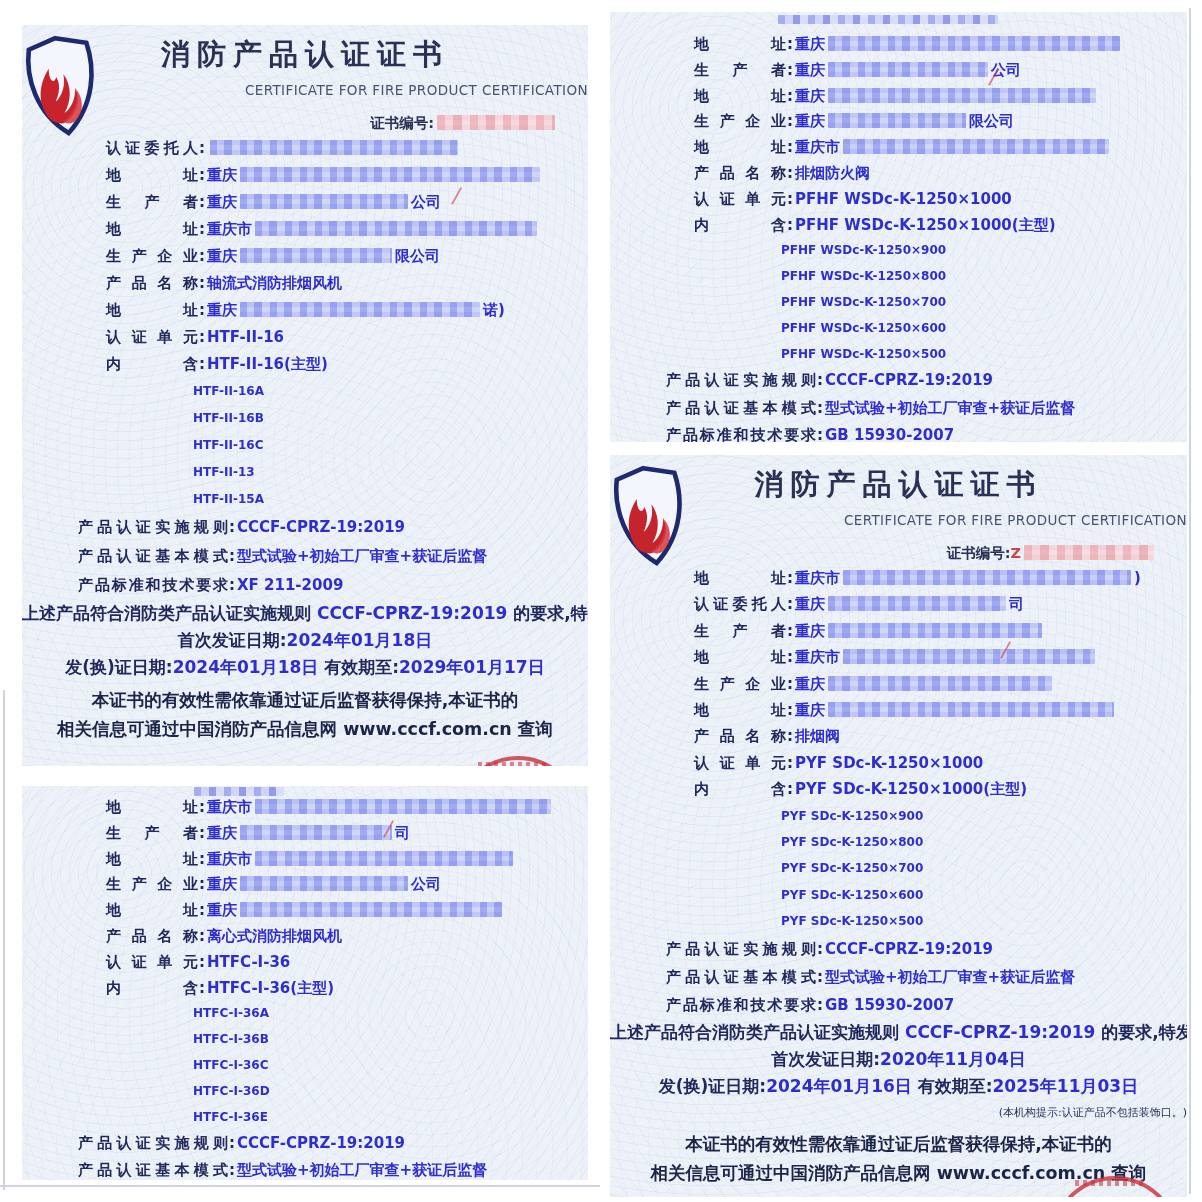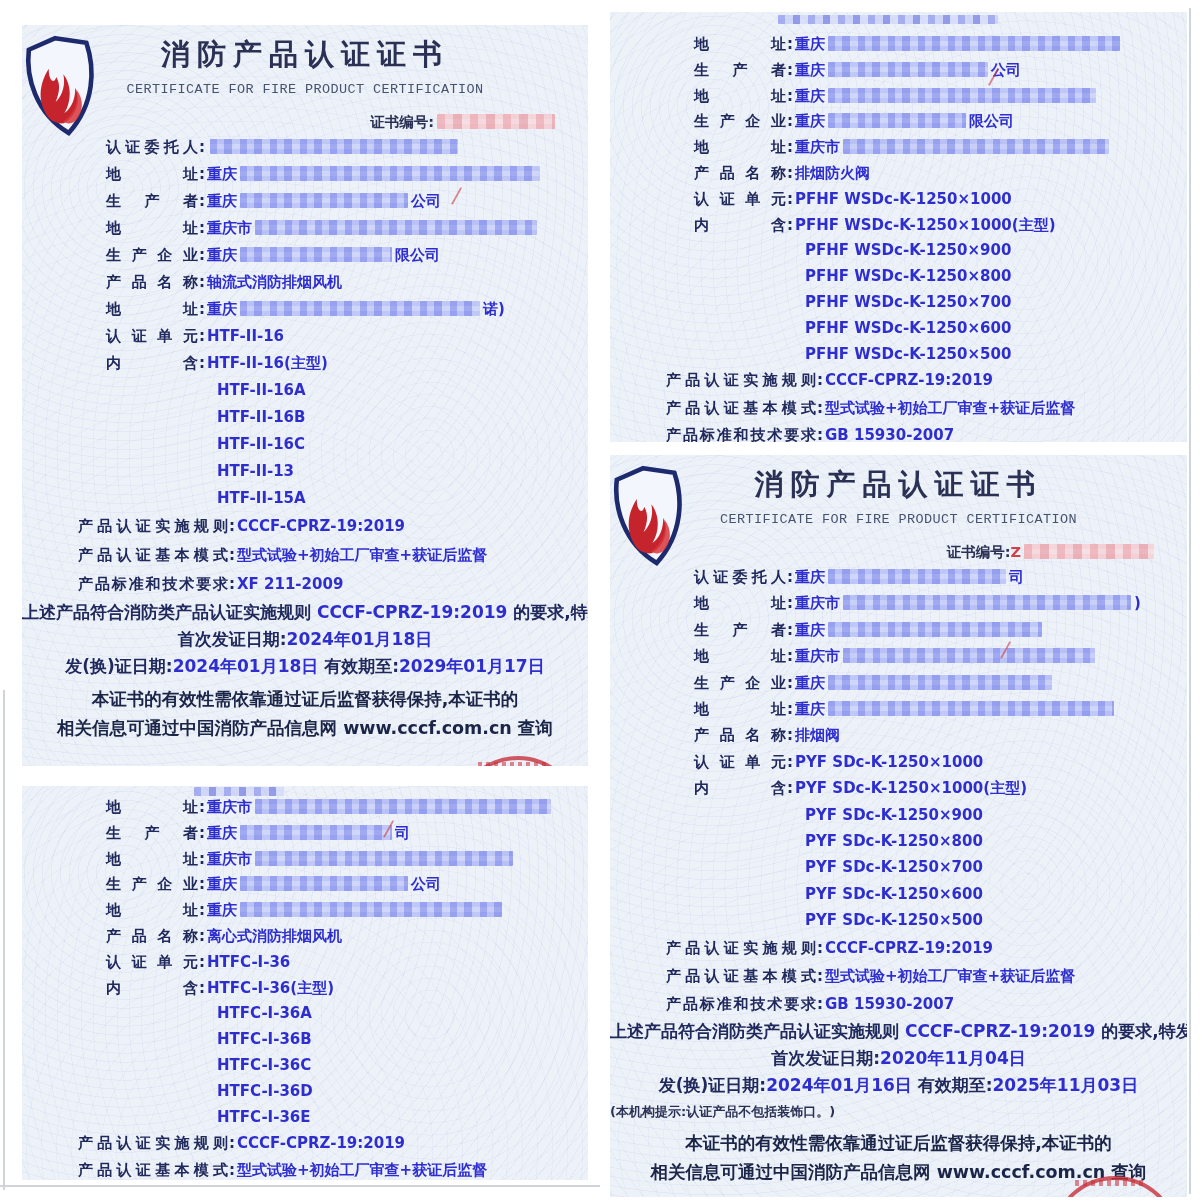--- a/index.html
+++ b/index.html
@@ -17,48 +17,48 @@
       repeating-radial-gradient(circle at 38% 92%, rgba(105,130,205,.05) 0 1px, transparent 1px 15px);
   }
   .c1{left:22px;top:25px;width:566px;height:741px;}
   .c2{left:610px;top:12px;width:577px;height:430px;}
   .c3{left:22px;top:786px;width:566px;height:394px;}
   .c4{left:610px;top:455px;width:577px;height:742px;}
 
   .logo{position:absolute;left:-4px;top:4px;width:92px;height:120px;}
   .title{margin-top:10px;text-align:center;font-size:29px;font-weight:600;
          letter-spacing:7px;color:#2a3154;}
-  .subtitle{margin-top:7px;text-align:center;font-size:13.5px;letter-spacing:.4px;
-            color:#46536f;font-weight:500;font-family:Liberation Mono, monospace;}
+  .subtitle{margin-top:7px;text-align:right;font-size:13.5px;letter-spacing:.4px;
+            color:#46536f;font-weight:500;}
   .certno{margin:16px 30px 2px 0;text-align:right;font-size:14.5px;font-weight:600;
           color:#2a3154;white-space:nowrap;padding-left:45px;}
   .znum{color:#d04048;font-weight:700;}
 
   .frow{padding-left:84px;line-height:27px;font-size:15px;white-space:nowrap;}
   .c2 .frow,.c3 .frow{line-height:25.8px;}
   .c4 .frow{line-height:26.4px;}
   .flabel{display:inline-block;width:92px;text-align:justify;text-align-last:justify;
           -moz-text-align-last:justify;font-weight:600;color:#20295c;}
   .colon{font-weight:600;color:#20295c;padding:0 2px 0 1px;}
   .fval{color:#2e2ecf;font-weight:600;}
-  .mrow{padding-left:171px;line-height:27px;font-size:15px;white-space:nowrap;margin-left:24px;}
+  .mrow{padding-left:171px;line-height:27px;font-size:12px;white-space:nowrap;}
   .c2 .mrow,.c3 .mrow{line-height:25.8px;}
   .c4 .mrow{line-height:26.4px;}
 
   .lrow{padding-left:56px;line-height:29px;font-size:15px;white-space:nowrap;}
   .c2 .lrow{line-height:27.5px;}
   .c3 .lrow{line-height:26.5px;}
   .c4 .lrow{line-height:28px;}
   .llabel{display:inline-block;width:150px;text-align:justify;text-align-last:justify;
           -moz-text-align-last:justify;font-weight:600;color:#20295c;}
 
   .cline{text-align:center;font-size:17px;font-weight:600;color:#20295c;
          line-height:27px;white-space:nowrap;}
   .blue{color:#2e2ecf;}
-  .note{text-align:left;font-size:13px;font-weight:700;color:#2a3154;line-height:25px;}
+  .note{text-align:right;font-size:11px;font-weight:400;color:#2a3154;line-height:25px;}
   .bfoot{text-align:center;font-size:17.5px;font-weight:700;color:#1b2548;line-height:29px;}
   .bfoot.first{margin-top:5px;}
 
   .blur{display:inline-block;height:15px;vertical-align:-2px;margin:0 3px;border-radius:1px;
     background-image:
       repeating-linear-gradient(90deg, rgba(124,136,236,.62) 0 7px, rgba(165,175,248,.38) 7px 14px,
         rgba(110,122,232,.55) 14px 22px, rgba(180,190,250,.33) 22px 30px),
       repeating-linear-gradient(0deg, rgba(150,160,242,.45) 0 5px, rgba(190,198,252,.30) 5px 10px);
   }
   .blur.pink{
@@ -189,22 +189,22 @@
       </g>
     </svg>
   </div>
   <div class="title">消防产品认证证书</div>
   <div class="subtitle">CERTIFICATE FOR FIRE PRODUCT CERTIFICATION</div>
   <div class="certno">
     <span>证书编号:</span><span class="znum">Z</span><span class="blur pink" style="width:130px"></span>
   </div>
   <span class="pen-mark" style="right:178px;top:182px">∕</span>
 
+  <div class="frow"><span class="flabel">地址</span><span class="colon">:</span><span class="fval"><span>重庆市</span><span class="blur" style="width:288px"></span><span>)</span></span></div>
   <div class="frow"><span class="flabel">认证委托人</span><span class="colon">:</span><span class="fval"><span>重庆</span><span class="blur" style="width:178px"></span><span>司</span></span></div>
-  <div class="frow"><span class="flabel">地址</span><span class="colon">:</span><span class="fval"><span>重庆市</span><span class="blur" style="width:288px"></span><span>)</span></span></div>
   <div class="frow"><span class="flabel">生产者</span><span class="colon">:</span><span class="fval"><span>重庆</span><span class="blur" style="width:214px"></span><span></span></span></div>
   <div class="frow"><span class="flabel">地址</span><span class="colon">:</span><span class="fval"><span>重庆市</span><span class="blur" style="width:252px"></span><span></span></span></div>
   <div class="frow"><span class="flabel">生产企业</span><span class="colon">:</span><span class="fval"><span>重庆</span><span class="blur" style="width:224px"></span><span></span></span></div>
   <div class="frow"><span class="flabel">地址</span><span class="colon">:</span><span class="fval"><span>重庆</span><span class="blur" style="width:286px"></span><span></span></span></div>
   <div class="frow"><span class="flabel">产品名称</span><span class="colon">:</span><span class="fval">排烟阀</span></div>
   <div class="frow"><span class="flabel">认证单元</span><span class="colon">:</span><span class="fval">PYF SDc-K-1250×1000</span></div>
   <div class="frow"><span class="flabel">内含</span><span class="colon">:</span><span class="fval">PYF SDc-K-1250×1000(主型)</span></div>
   <div class="mrow"><span class="fval">PYF SDc-K-1250×900</span></div>
   <div class="mrow"><span class="fval">PYF SDc-K-1250×800</span></div>
   <div class="mrow"><span class="fval">PYF SDc-K-1250×700</span></div>

